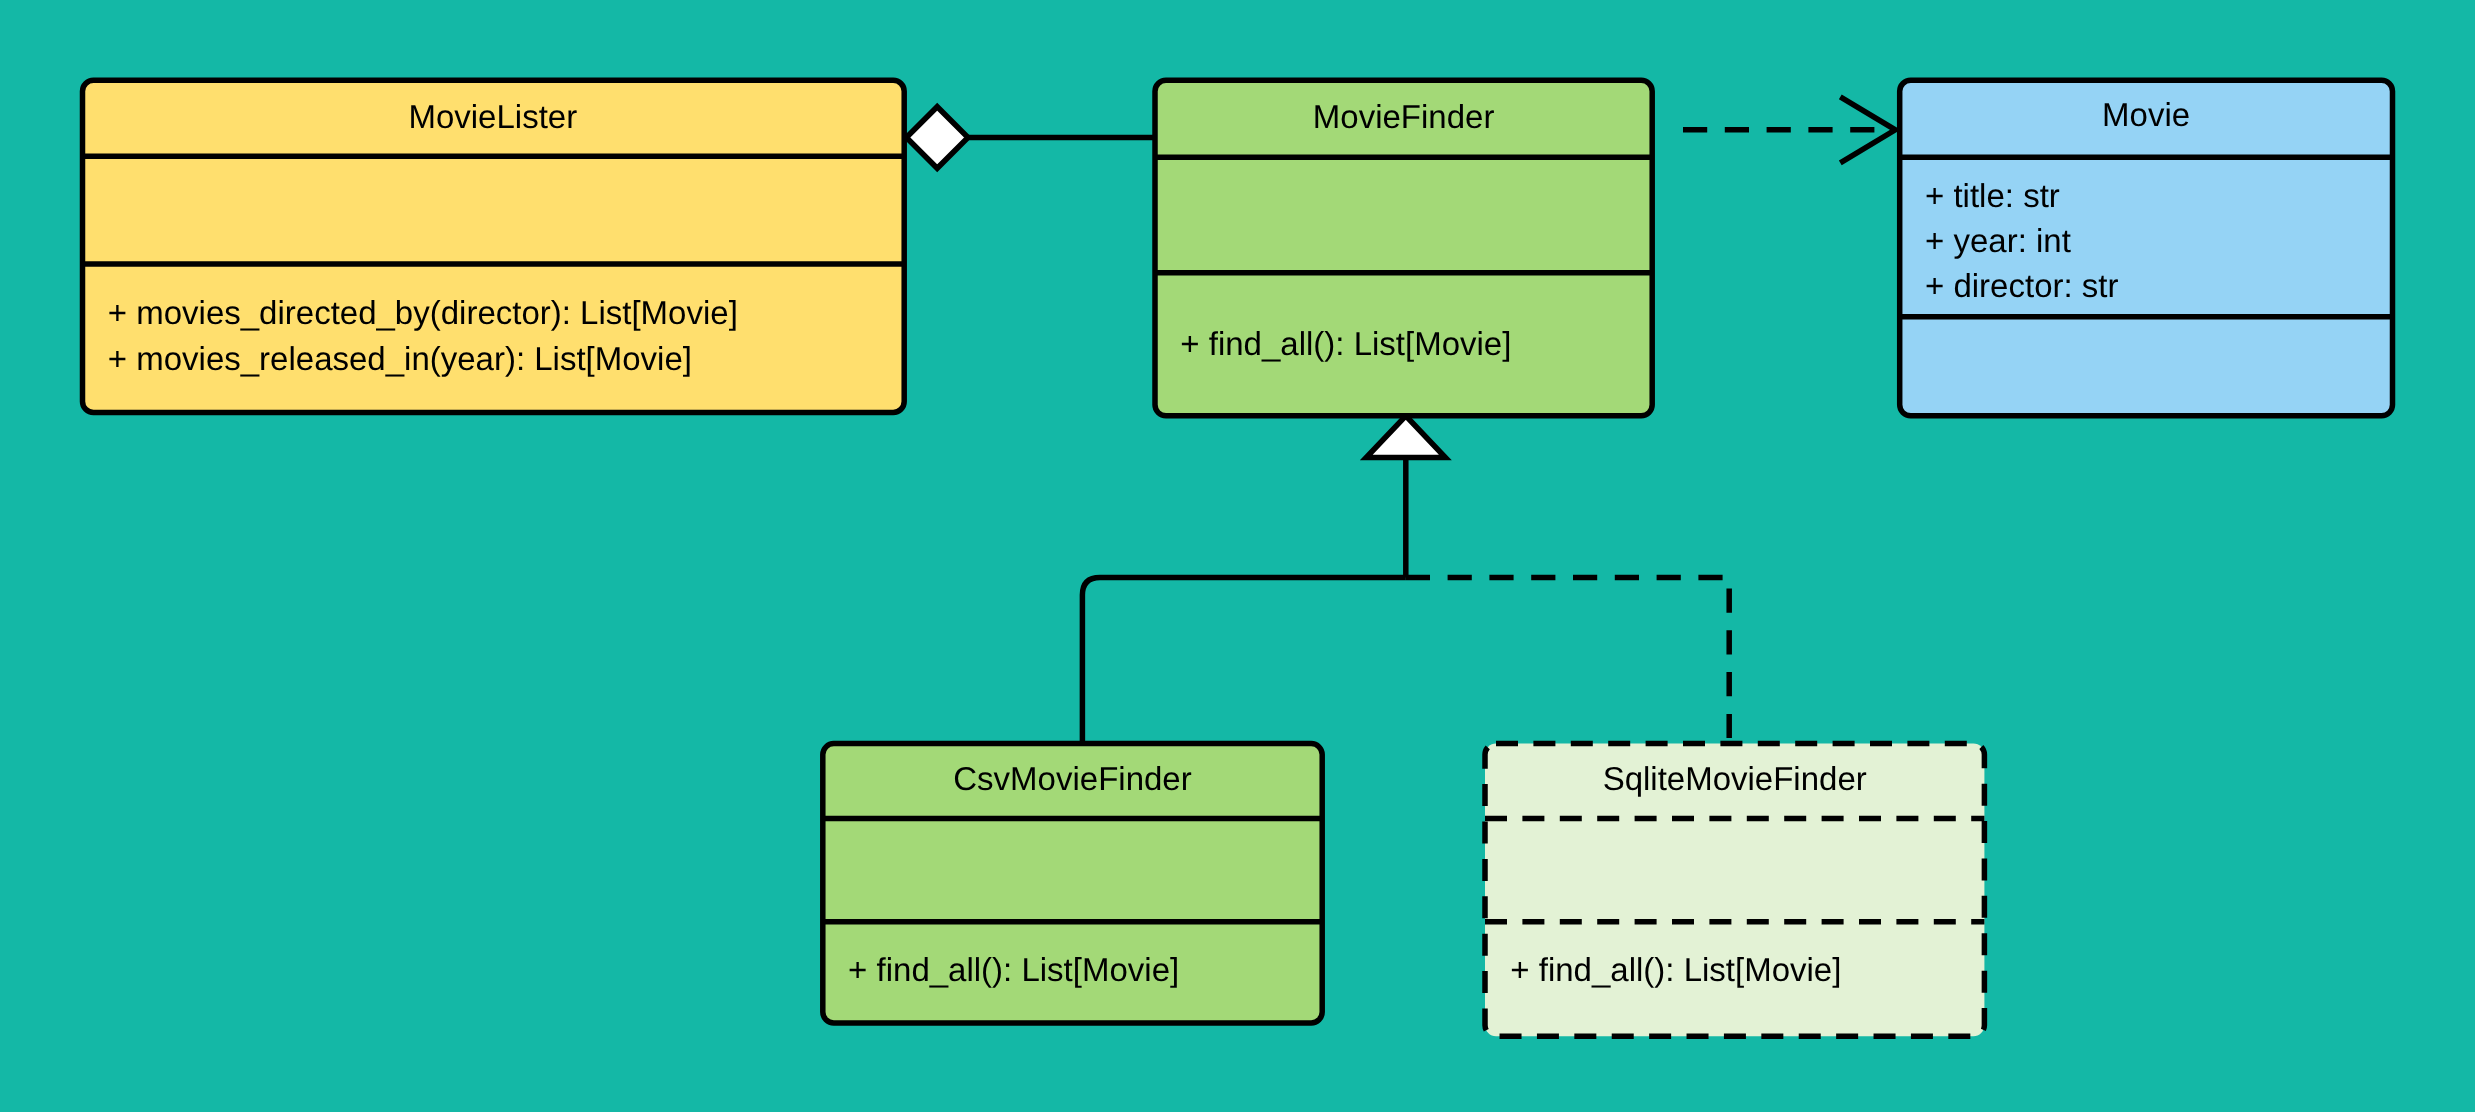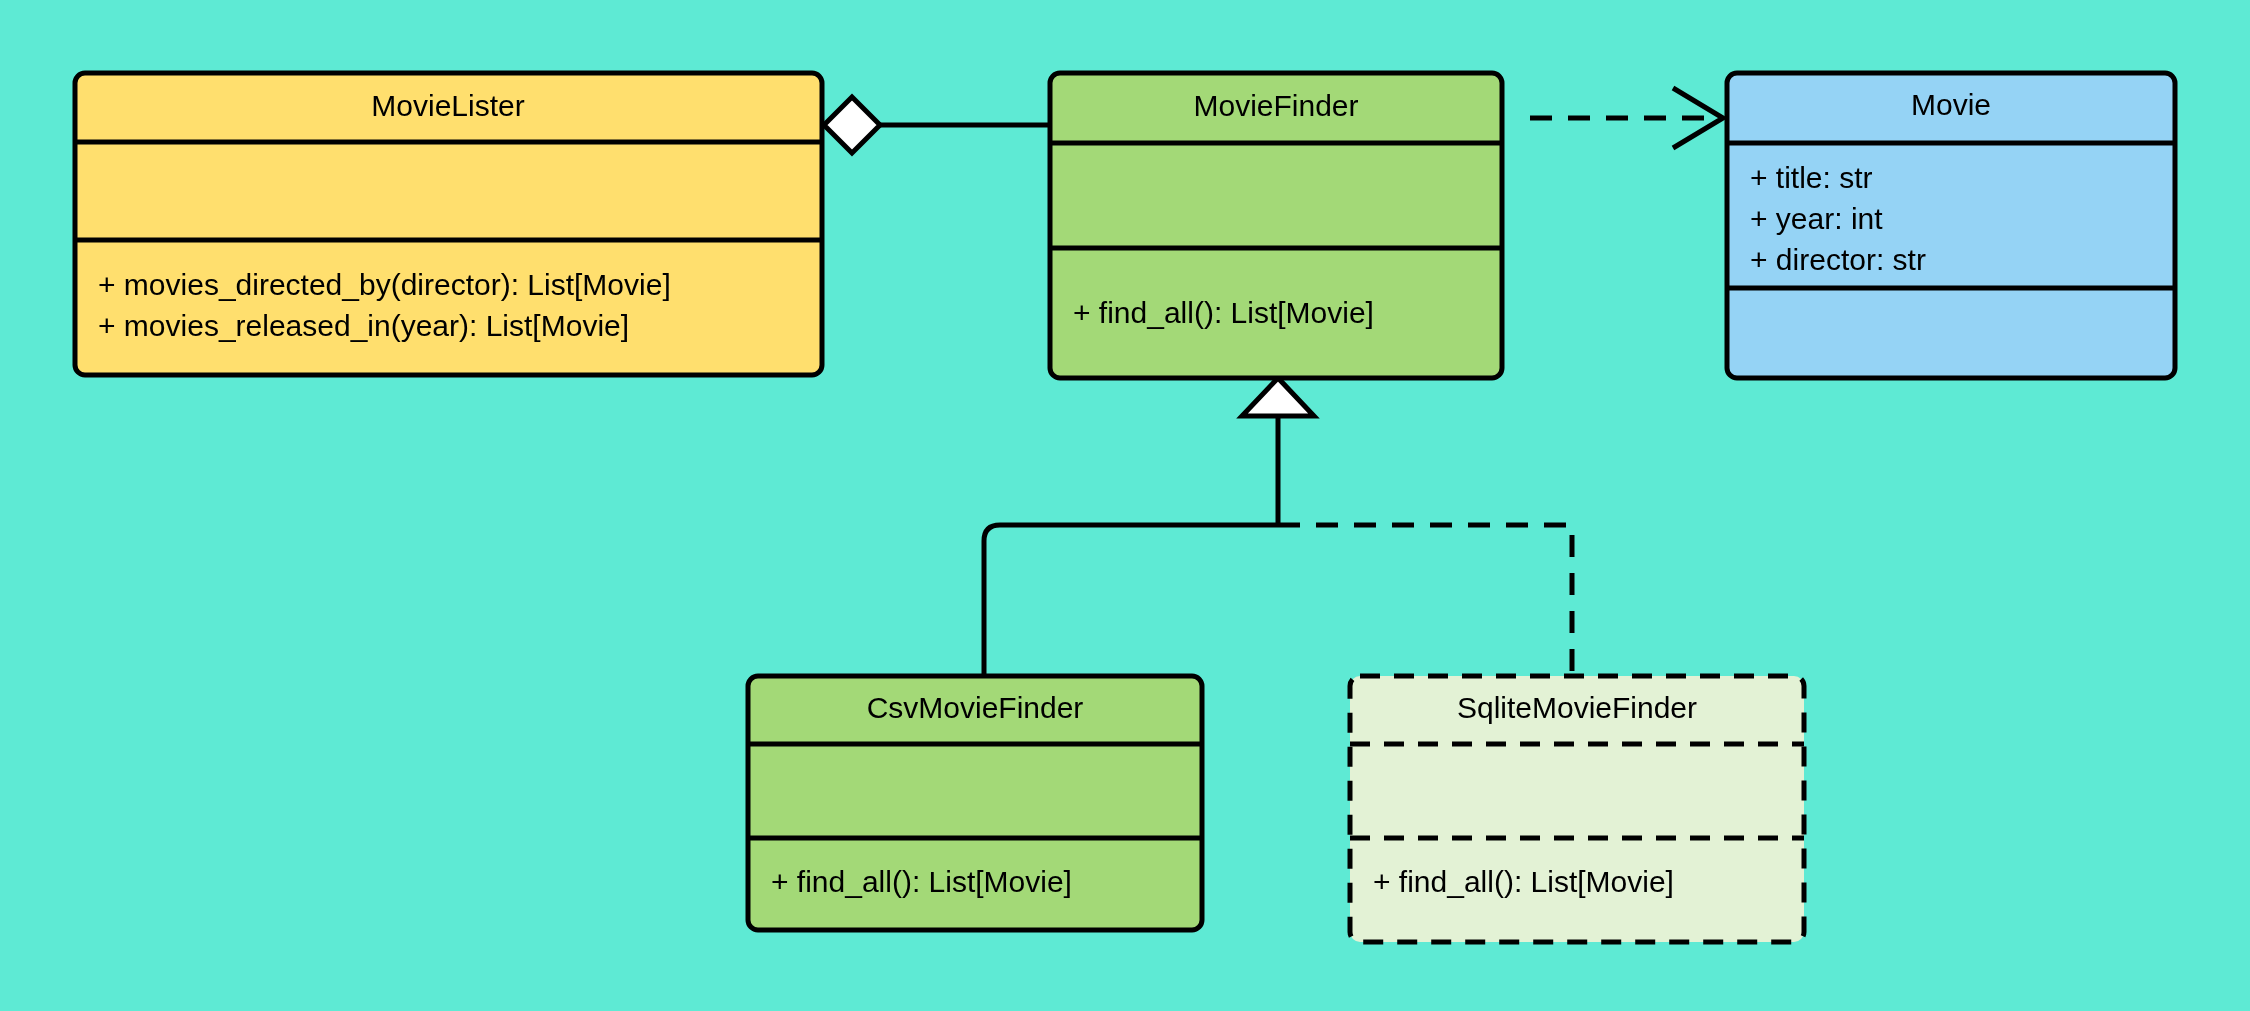--- a/index.html
+++ b/index.html
@@ -4,21 +4,21 @@
 <style>
   html, body {
     margin: 0;
     padding: 0;
     background: #ffffff;
   }
   #diagram-root {
     position: relative;
     width: 2250px;
     height: 1011px;
-    background: #5eead4;
+    background: #14b8a6;
     font-family: "Liberation Sans", sans-serif;
     overflow: hidden;
   }
   svg.canvas {
     position: absolute;
     top: 0;
     left: 0;
     width: 2250px;
     height: 1011px;
   }

